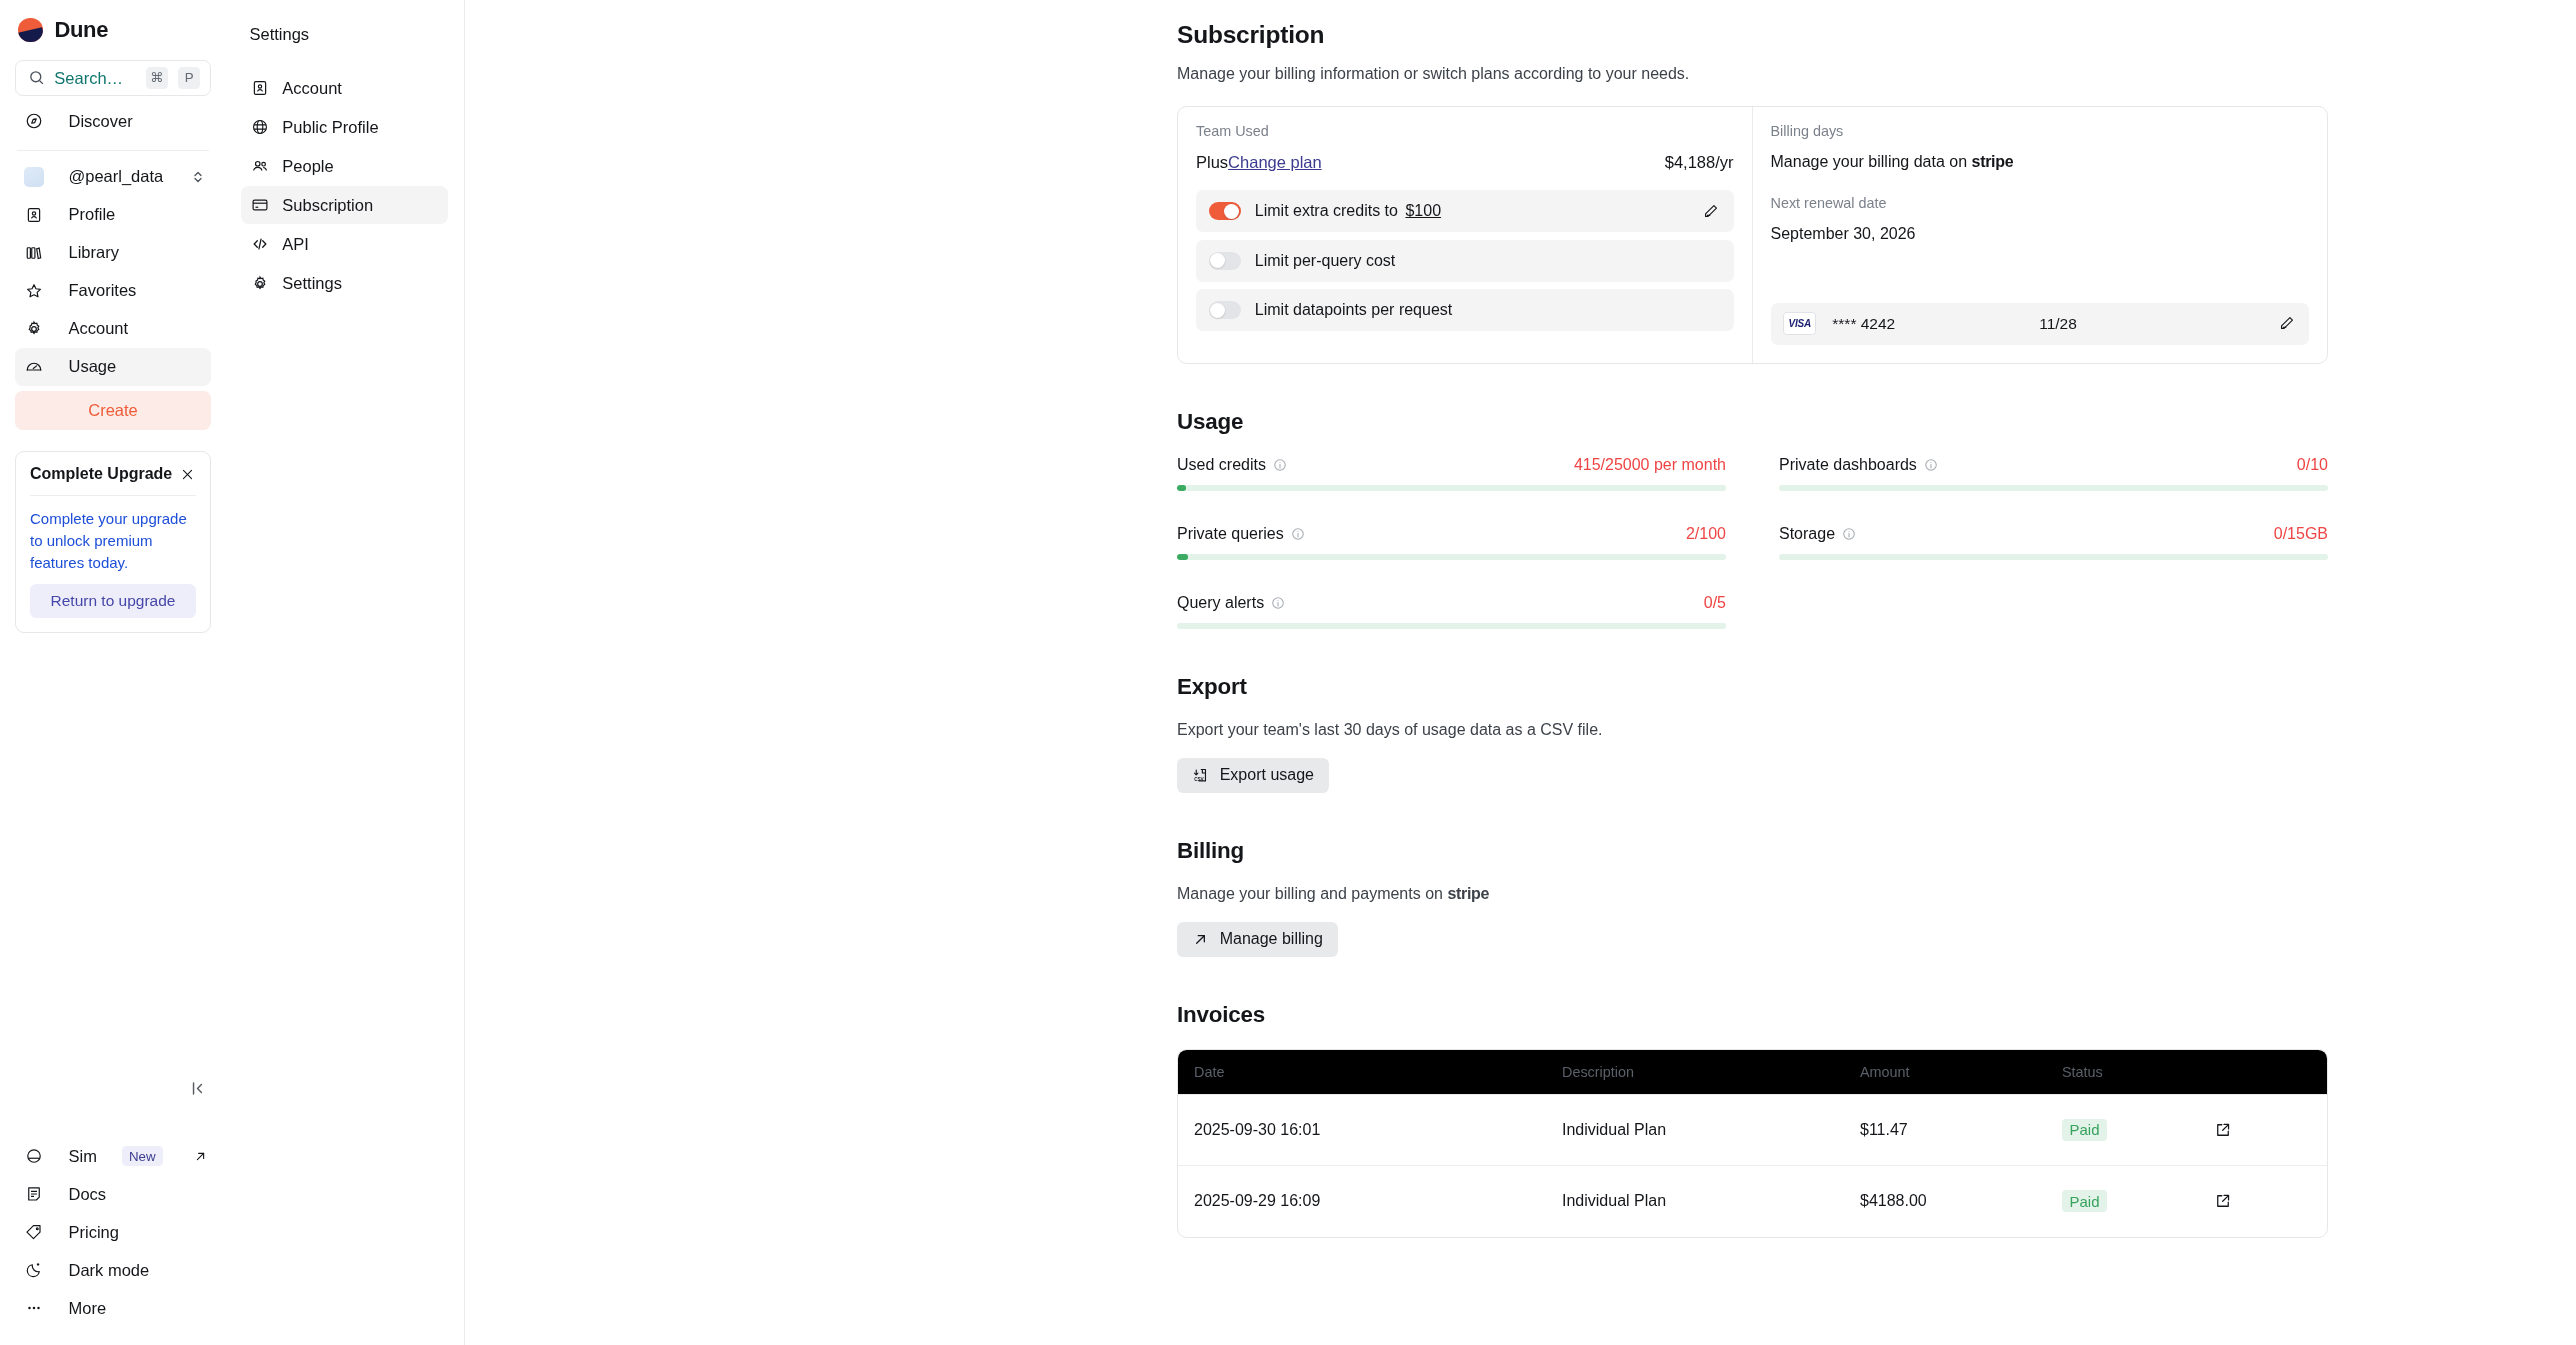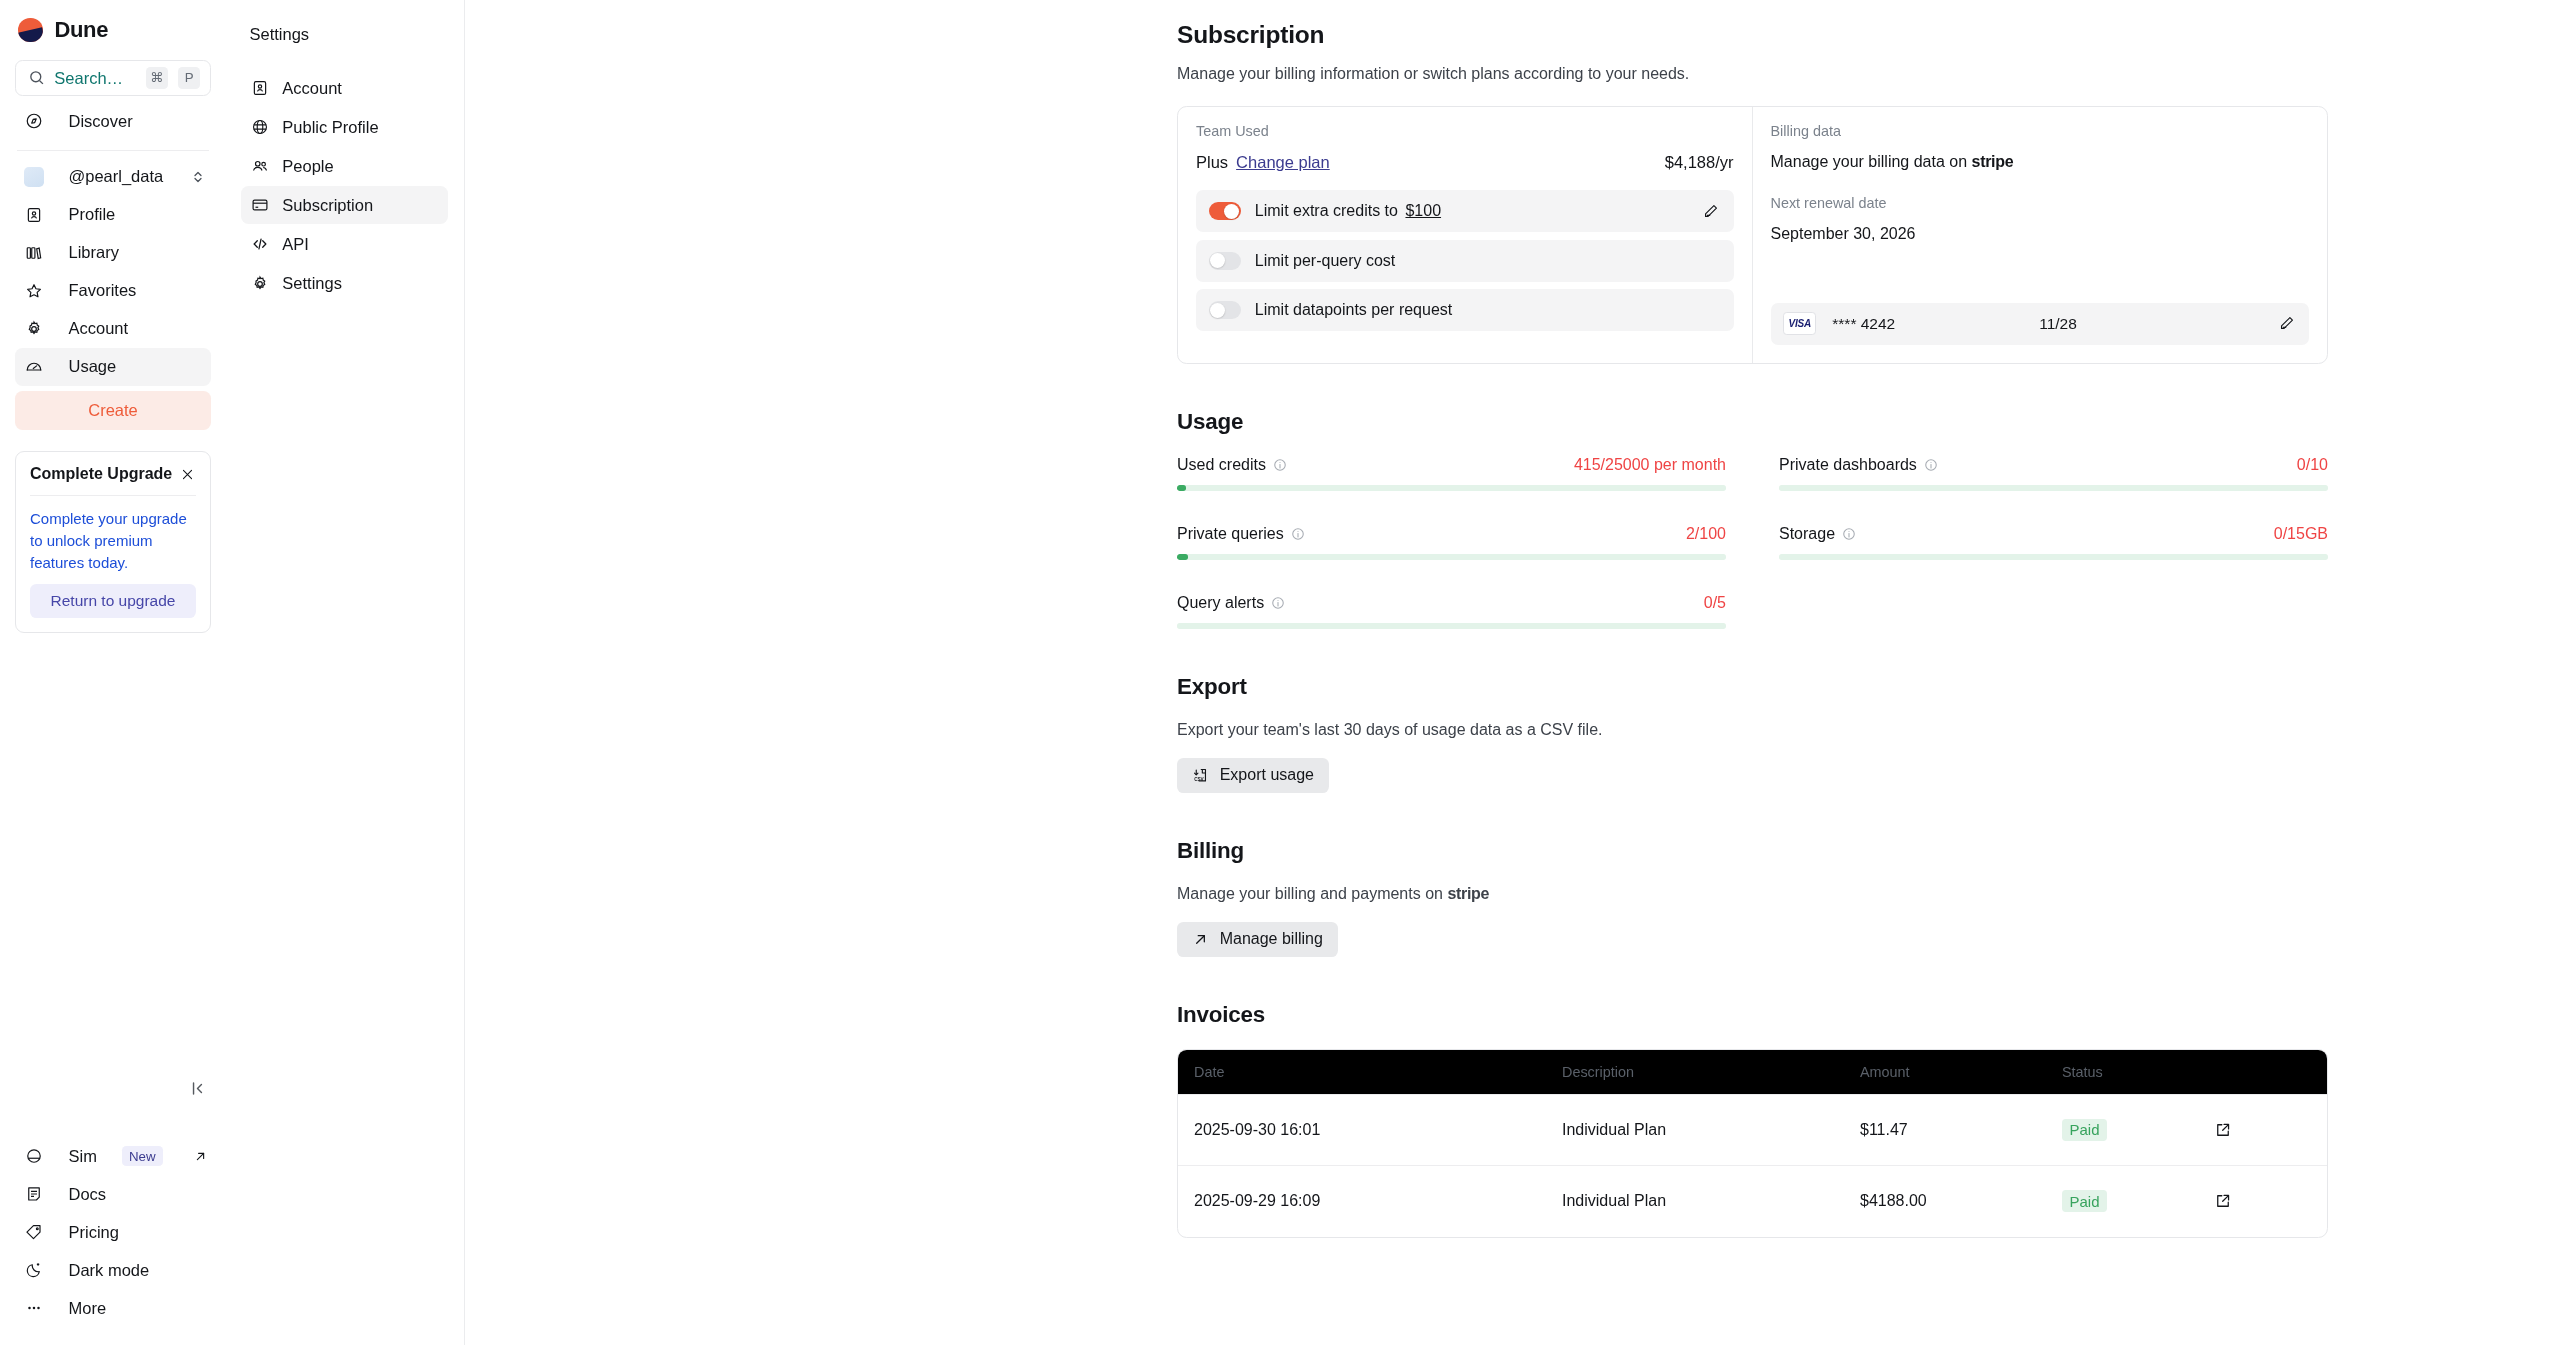--- a/index.html
+++ b/index.html
@@ -110,21 +110,21 @@
 
   .plan-card {
     display: flex; border: 0.5px solid #e6e7ea; border-radius: 9.6px; overflow: hidden;
     background: #fff;
   }
   .plan-left { flex: 1 1 50%; padding: 16px 18px 18px; border-right: 0.5px solid #e9eaec; }
   .plan-right { flex: 1 1 50%; padding: 16px 18px 18px; }
   .card-label { font-size: 14.4px; color: #7b828c; margin-bottom: 14px; }
   .plan-line { display: flex; align-items: baseline; justify-content: space-between; margin-bottom: 18px; }
   .plan-name { font-size: 16.5px; color: #14161a; }
-  .plan-link { font-size: 16.5px; color: #3b3b8f; text-decoration: underline; margin-left: 8px; }
+  .plan-link { font-size: 16.5px; color: #3b3b8f; text-decoration: underline; margin-left: 0; }
   .plan-price { font-size: 16.5px; color: #14161a; }
 
   .toggle-row {
     display: flex; align-items: center; gap: 14px;
     background: #f4f4f5; border-radius: 7px; height: 42px;
     padding: 0 14px 0 12.8px; margin-bottom: 7.5px;
   }
   .toggle-row .t-lbl { font-size: 16px; color: #14161a; flex: 1; display: flex; align-items: center; gap: 7.5px; }
   .t-amount { text-decoration: underline; }
   .switch { width: 32px; height: 18px; border-radius: 9px; position: relative; flex: 0 0 32px; }
@@ -508,21 +508,21 @@
               <span class="switch off">
                   <span class="knob"></span>
                 </span>
               <span class="t-lbl">
                   <span>Limit datapoints per request</span>
                 </span>
             </div>
           </div>
 
           <div class="plan-right">
-            <div class="card-label">Billing data</div>
+            <div class="card-label">Billing days</div>
             <div class="billing-line">
               <span>Manage your billing data on</span>
               <span class="stripe-wm">stripe</span>
             </div>
             <div class="card-label">Next renewal date</div>
             <div class="renew-date">September 30, 2026</div>
 
             <div class="card-row">
               <span class="visa-chip">VISA</span>
               <span class="card-num">**** 4242</span>

